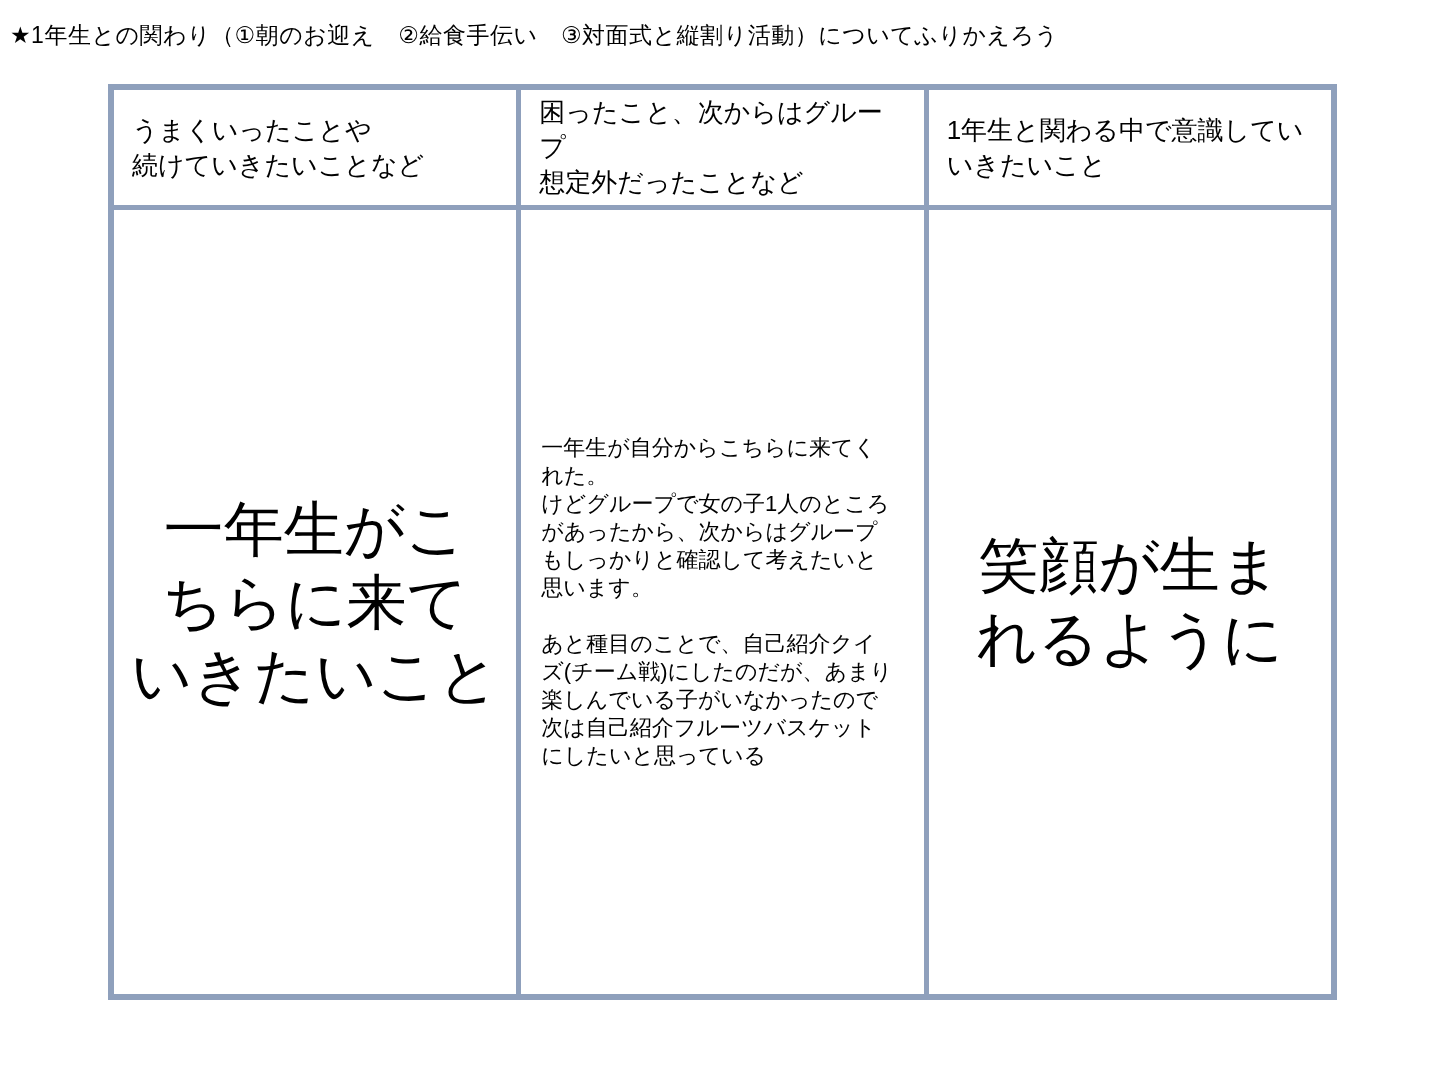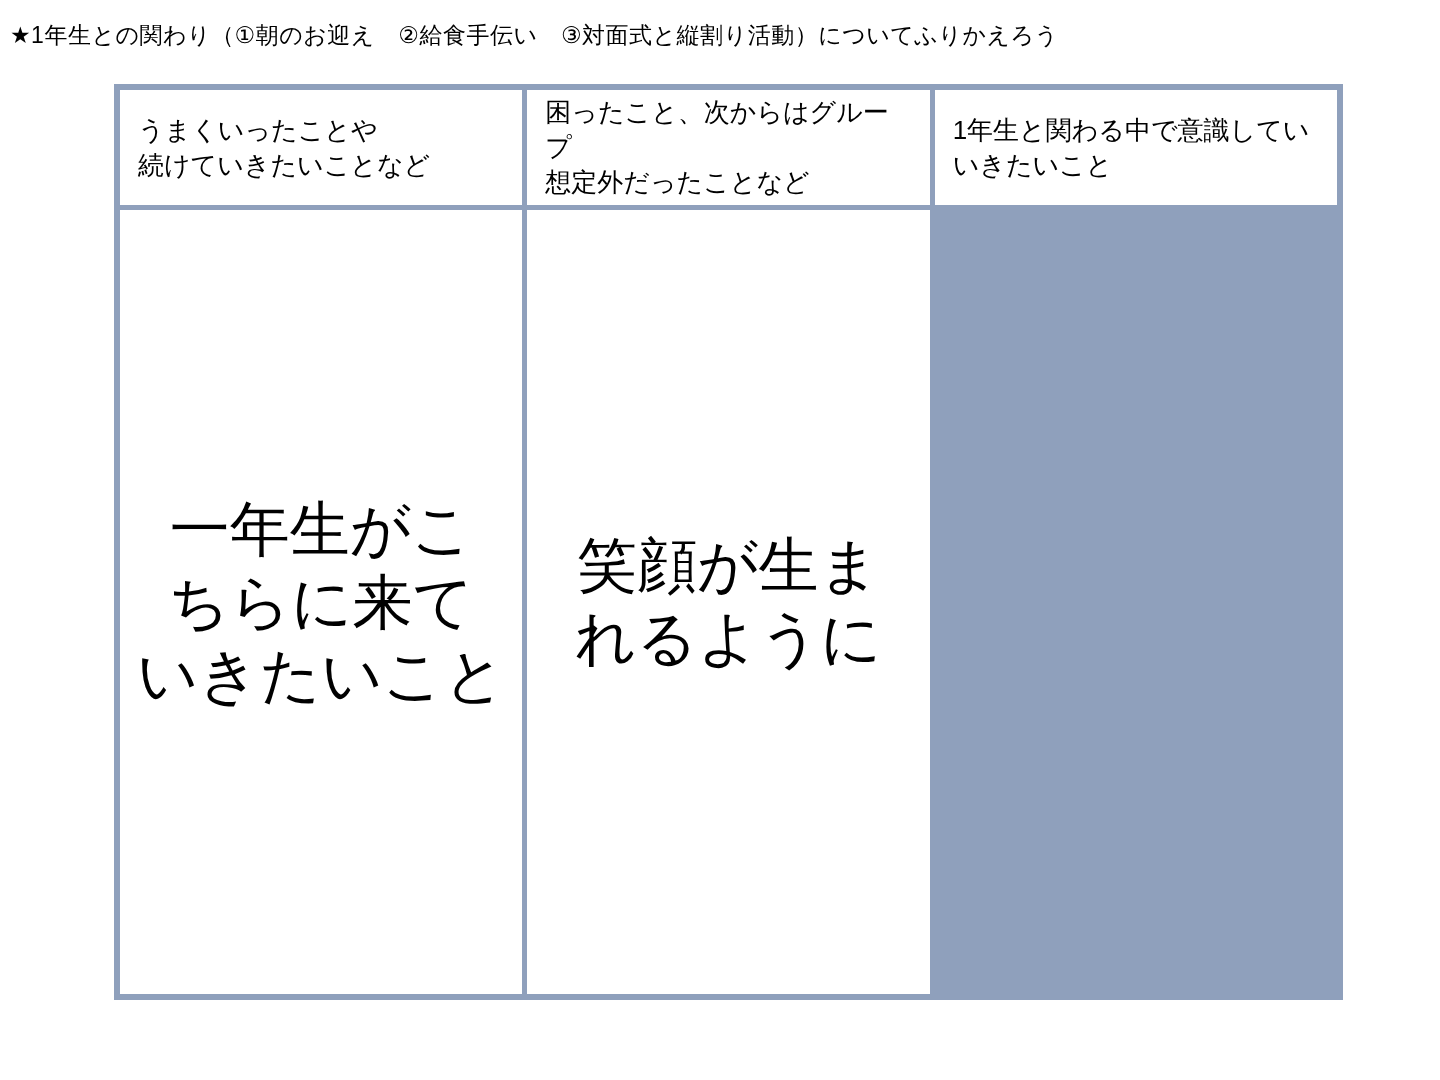--- a/index.html
+++ b/index.html
@@ -31,21 +31,20 @@
     left: 108px;
     top: 84px;
     width: 1229px;
     height: 916px;
     box-sizing: border-box;
     padding: 6px;
     display: grid;
     grid-template-columns: 1fr 1fr 1fr;
     grid-template-rows: 115px 1fr;
     gap: 5px;
-    margin-left: 6px;
   }
   .cell {
     background: #ffffff;
     box-sizing: border-box;
     display: flex;
     overflow: hidden;
   }
   .cell.header {
     align-items: center;
     padding: 0 18px;
@@ -83,17 +82,29 @@
     <div class="cell header">困ったこと、次からはグループ
 想定外だったことなど</div>
 
     <div class="cell header">1年生と関わる中で意識してい
 いきたいこと</div>
 
     <div class="cell big">一年生がこ
 ちらに来て
 いきたいこと</div>
 
+    <div class="cell small">一年生が自分からこちらに来てく
+れた。
+けどグループで女の子1人のところ
+があったから、次からはグループ
+もしっかりと確認して考えたいと
+思います。
+
+あと種目のことで、自己紹介クイ
+ズ(チーム戦)にしたのだが、あまり
+楽しんでいる子がいなかったので
+次は自己紹介フルーツバスケット
+にしたいと思っている</div>
 
     <div class="cell big">笑顔が生ま
 れるように</div>
   </div>
 </div>
 
 </body></html>

